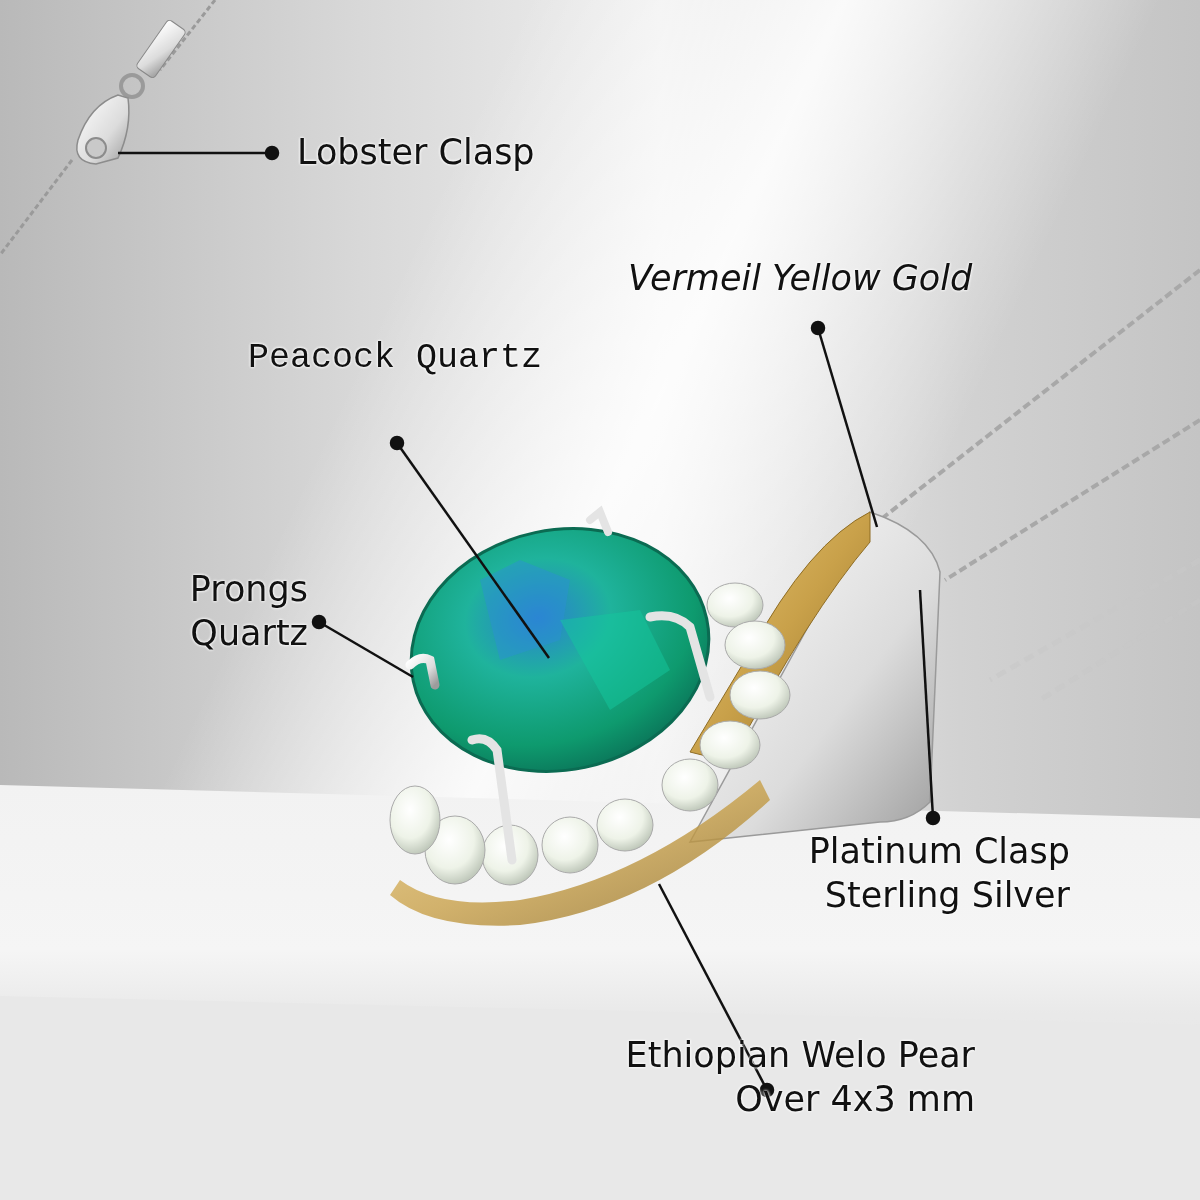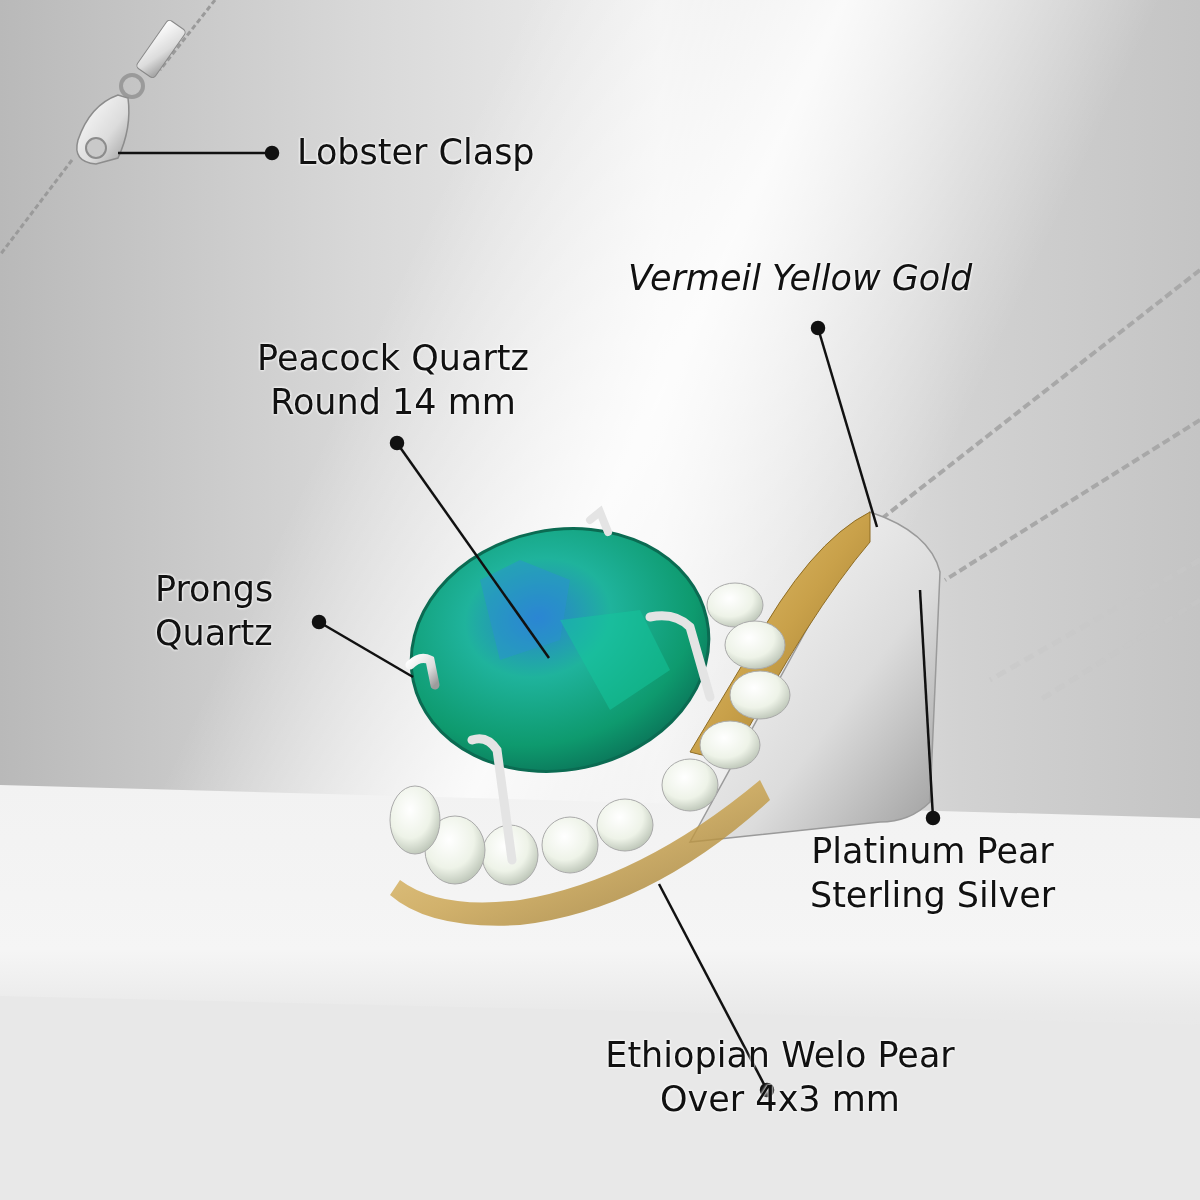--- a/index.html
+++ b/index.html
@@ -6,21 +6,21 @@
   body{width:1200px;height:1200px;overflow:hidden;position:relative;font-family:"DejaVu Sans","Liberation Sans",sans-serif;}
   .bg{position:absolute;inset:0;
     background:
       linear-gradient(115deg, rgba(255,255,255,0) 30%, rgba(255,255,255,0.85) 48%, rgba(255,255,255,0) 66%),
       linear-gradient(90deg,#b9b9b9 0%,#d8d8d8 30%,#efefef 55%,#d2d2d2 80%,#c4c4c4 100%);}
   .floor{position:absolute;left:0;right:0;top:785px;height:415px;
     background:linear-gradient(180deg,#f2f2f2 0%,#f5f5f5 40%,#e9e9e9 55%,#e6e6e6 100%);
     clip-path:polygon(0 0,100% 8%,100% 100%,0 100%);}
   .floor-edge{position:absolute;left:0;top:996px;width:1200px;height:204px;background:#e8e8e8;clip-path:polygon(0 0,100% 14%,100% 100%,0 100%);}
   svg.art{position:absolute;left:0;top:0;}
-  .label{position:absolute;color:#111;font-size:35px;line-height:44px;text-align:center;white-space:nowrap;
+  .label{position:absolute;color:#111;font-size:35px;line-height:44px;text-align:right;white-space:nowrap;
     text-shadow:0 0 3px #fff,0 0 3px #fff;}
   .label span{display:block;}
 </style>
 </head>
 <body>
 
 <div class="bg"></div>
 <div class="floor"></div>
 <div class="floor-edge"></div>
 
@@ -112,31 +112,30 @@
 </svg>
 
 <div class="label" style="left:297px;top:130px;">
   <span>Lobster Clasp</span>
 </div>
 
 <div class="label" style="left:628px;top:256px;font-style:italic;">
   <span>Vermeil Yellow Gold</span>
 </div>
 
-<div class="label" style="left:248px;top:336px;width:290px;">
+<div class="label" style="left:248px;top:336px;width:290px;font-family:Liberation Mono, monospace;">
   <span>Peacock Quartz</span>
-  <span>Round 14 mm</span>
 </div>
 
-<div class="label" style="left:155px;top:567px;width:140px;text-align:left;">
+<div class="label" style="left:168px;top:567px;width:140px;text-align:right;">
   <span>Prongs</span>
   <span>Quartz</span>
 </div>
 
 <div class="label" style="left:795px;top:829px;width:275px;">
-  <span>Platinum Pear</span>
+  <span>Platinum Clasp</span>
   <span>Sterling Silver</span>
 </div>
 
 <div class="label" style="left:585px;top:1033px;width:390px;">
   <span>Ethiopian Welo Pear</span>
   <span>Over 4x3 mm</span>
 </div>
 
 </body></html>

